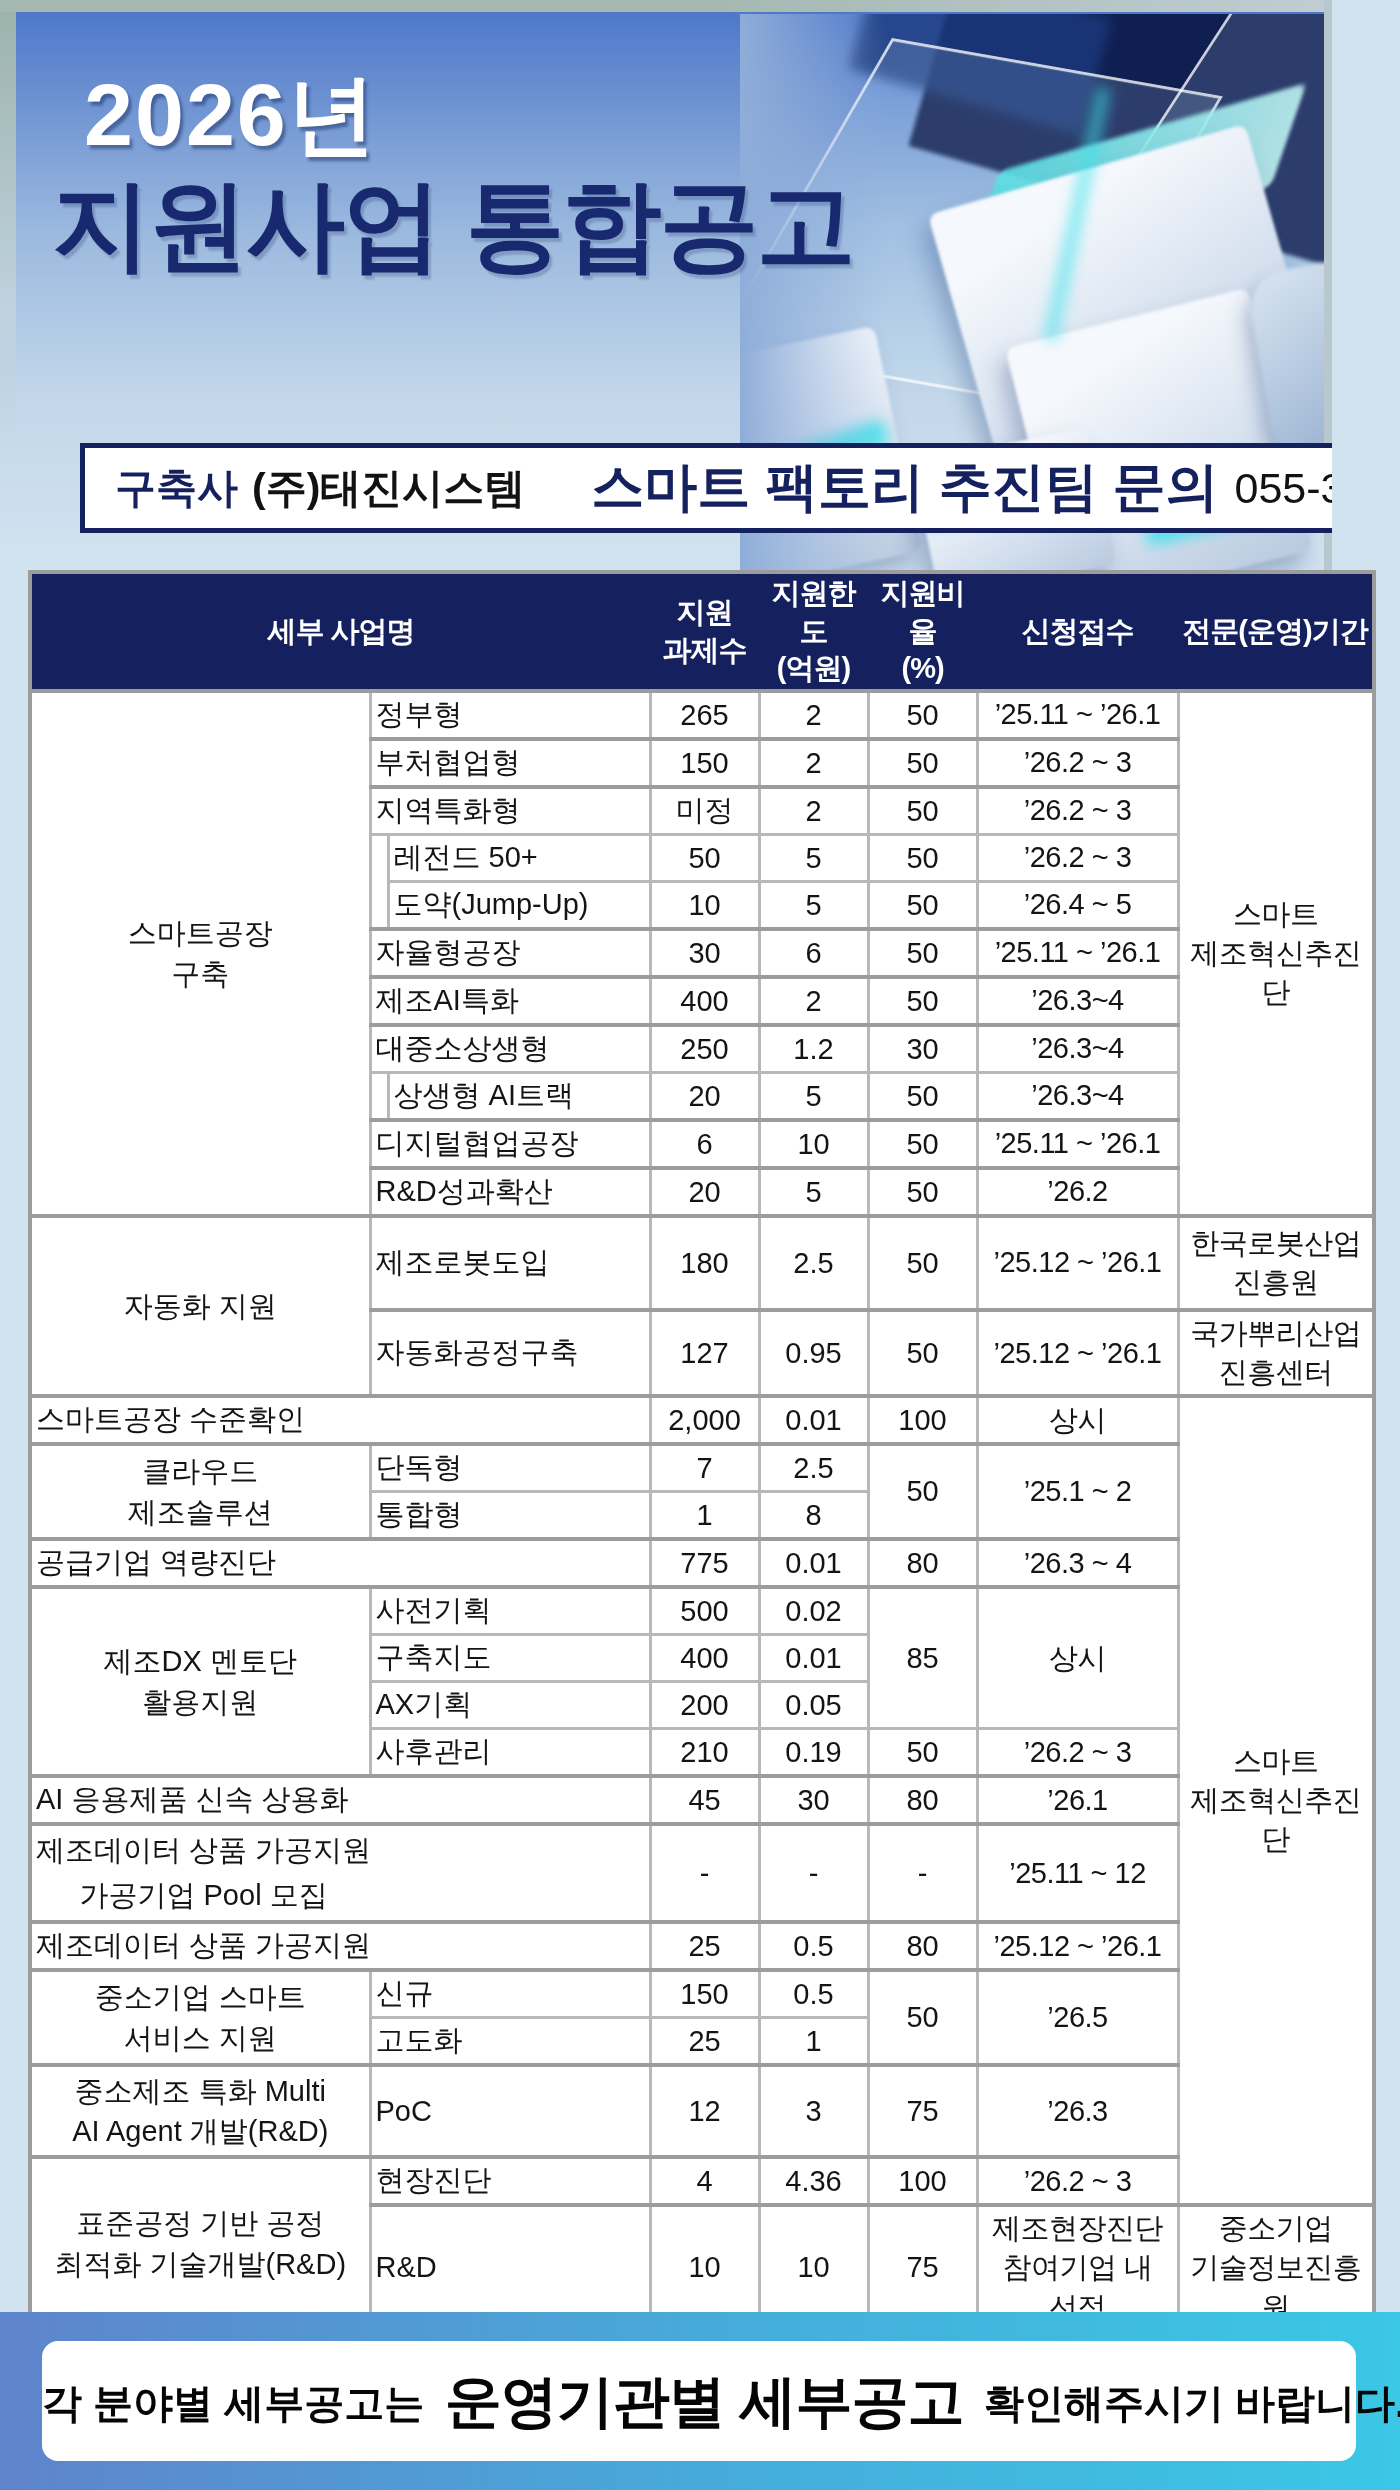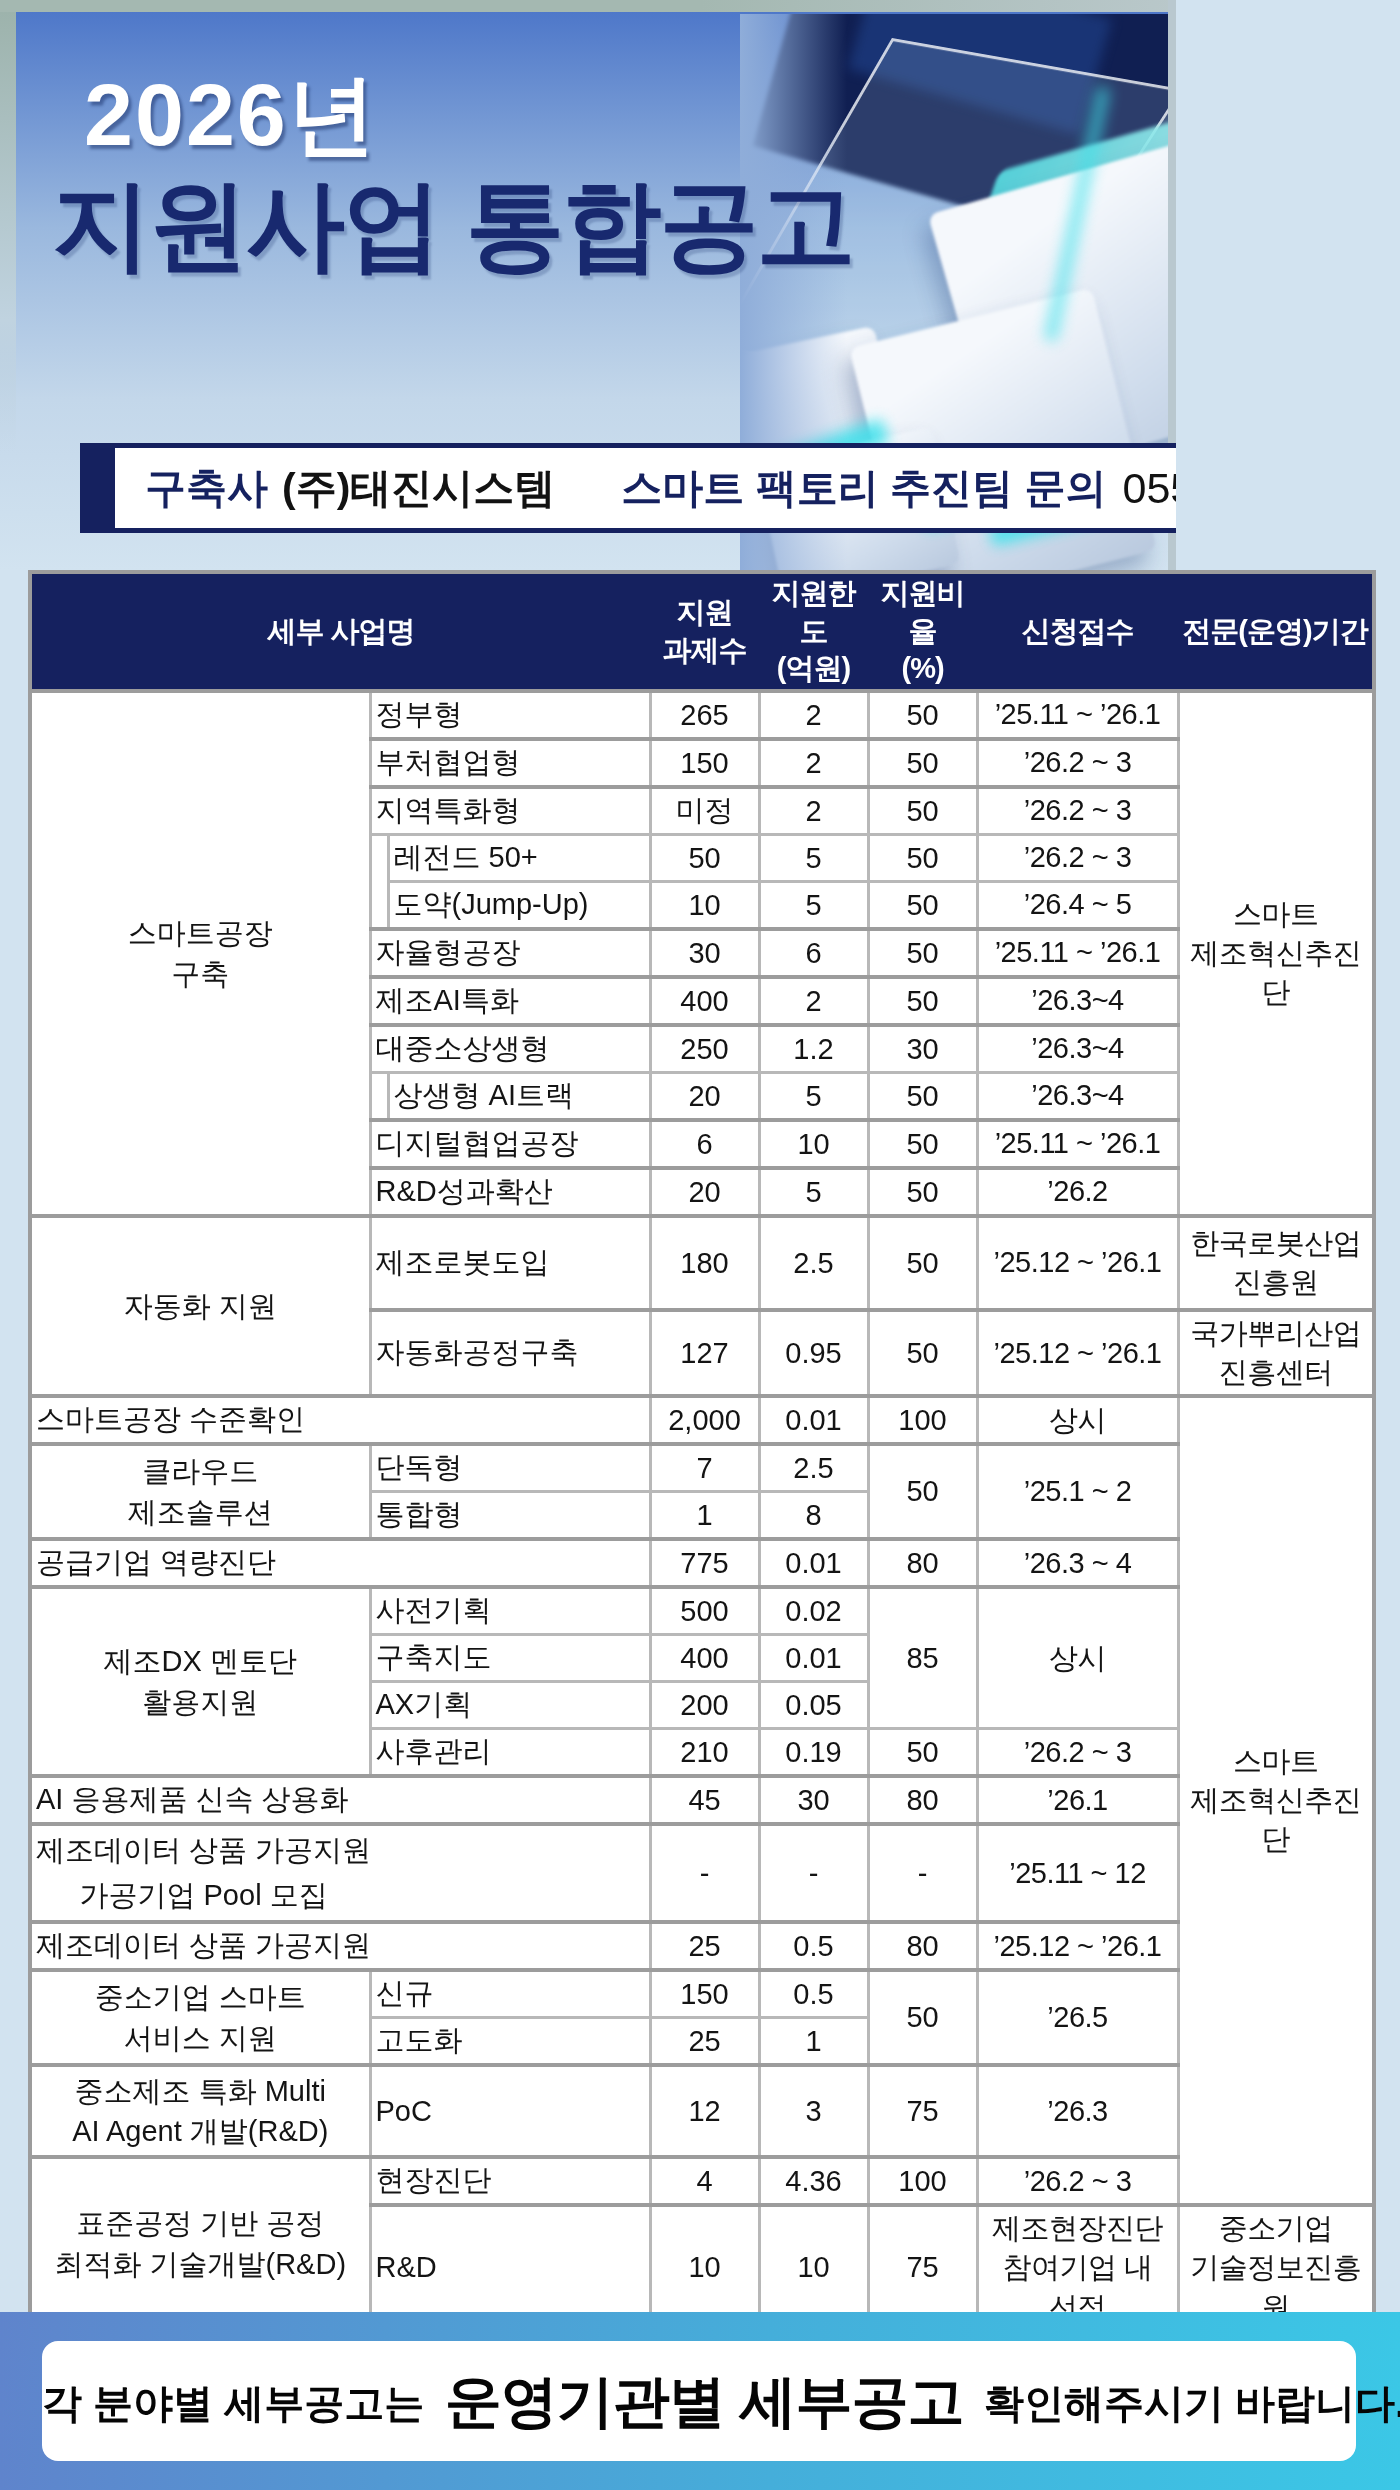--- a/index.html
+++ b/index.html
@@ -1,20 +1,20 @@
 <!DOCTYPE html>
 <html><head>
 <meta charset="utf-8">
 <style>
   html,body{margin:0;padding:0;width:1400px;height:2490px;overflow:hidden;
     font-family:"Liberation Sans","DejaVu Sans",sans-serif;}
   .poster{position:relative;width:1400px;height:2490px;background:#d2e3f0;}
 
   
-  .hero{position:relative;width:1176px;height:570px;overflow:hidden;
+  .hero{position:relative;width:1332px;height:570px;overflow:hidden;
     background:linear-gradient(180deg,#4a74c8 0%,#6e93d2 18%,#9ab8de 40%,#c3d7ea 70%,#d2e3f0 100%);}
   .edge-top{position:absolute;left:0;top:0;width:1400px;height:12px;
     background:linear-gradient(90deg,#a4b8b1 50%,#c3cfd6 100%);}
   .edge-left{position:absolute;left:0;top:12px;width:16px;height:440px;
     background:linear-gradient(180deg,#9db3ac 0%,#c0d3e0 70%,rgba(210,227,240,0) 100%);}
   .edge-right{position:absolute;right:0;top:0;width:8px;height:570px;background:#b9c8cf;}
 
   .hero-photo{position:absolute;left:740px;right:8px;top:14px;bottom:0;overflow:hidden;
     background:linear-gradient(205deg,#16designe 0%, #2c5cb2 0%,#3f6fc4 20%,#7aa4da 48%,#b3cfe9 78%,#d7e6f3 100%);}
   .ph{position:absolute;}
@@ -44,21 +44,21 @@
     letter-spacing:2px;text-shadow:3px 4px 3px rgba(15,35,90,.45);}
   .title{position:absolute;left:52px;top:168px;font-size:99px;font-weight:900;color:#18296f;
     line-height:1.15;letter-spacing:-2px;text-shadow:3px 4px 2px rgba(20,40,100,.22);z-index:3;}
 
   .contact-bar{position:absolute;left:44px;top:443px;width:1350px;height:90px;display:flex;z-index:5;padding-left:36px;}
   .bar-block{width:30px;height:100%;background:#15215f;}
   .bar-white{flex:1;background:#ffffff;border:5px solid #15215f;box-sizing:border-box;
     display:flex;align-items:center;padding-left:30px;white-space:nowrap;}
   .c-label{font-size:41px;font-weight:800;color:#15215f;}
   .c-name{font-size:41px;font-weight:800;color:#121212;margin-left:14px;}
-  .c-inquiry{font-size:41px;font-weight:800;color:#15215f;margin-left:66px;}
+  .c-inquiry{font-size:53px;font-weight:800;color:#15215f;margin-left:66px;}
   .c-phone{font-size:43px;font-weight:400;color:#121212;margin-left:16px;}
 
   
   .mid{position:relative;width:1400px;height:1742px;background:#d2e3f0;}
   table.biz{border-collapse:collapse;table-layout:fixed;width:1344px;margin-left:28px;
     background:#ffffff;border:4px solid #9c9c9c;}
   table.biz th{background:#15215f;color:#ffffff;font-size:29px;font-weight:700;
     letter-spacing:-1px;line-height:1.3;border:none;height:92px;}
   table.biz td{border:3px solid #b8b8b8;font-size:29px;color:#141414;
     vertical-align:middle;padding:2px 4px;box-sizing:border-box;}

